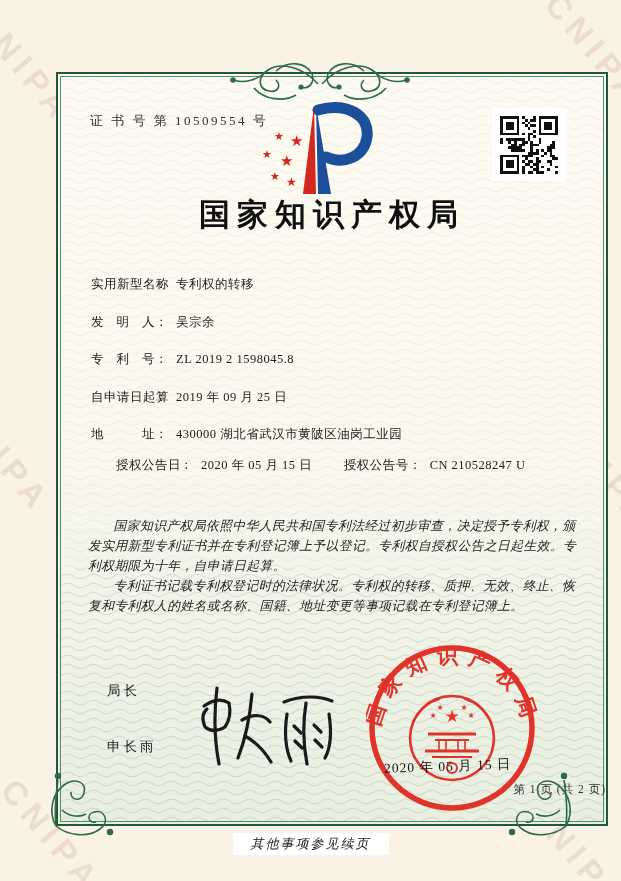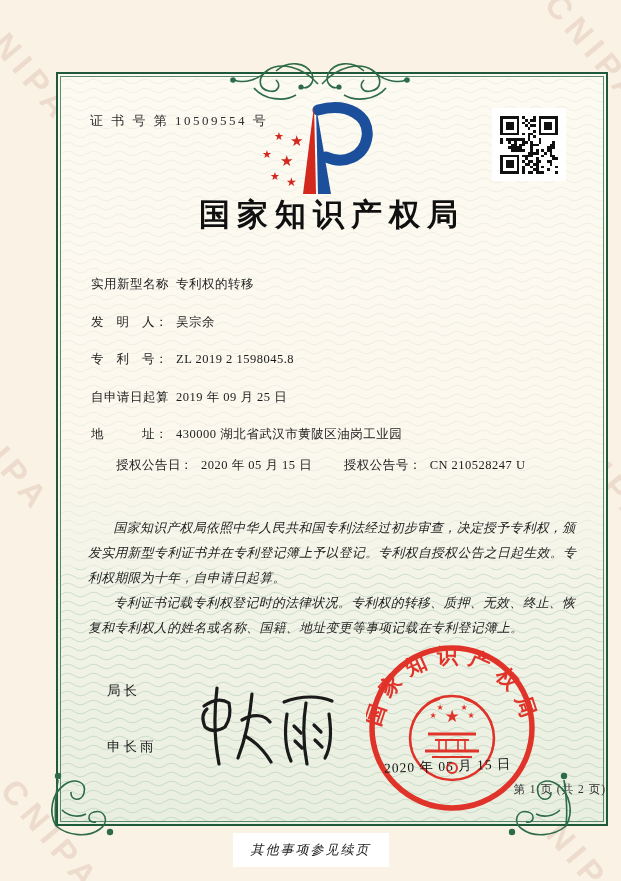--- a/index.html
+++ b/index.html
@@ -40,36 +40,36 @@
   .title{
     position:absolute;left:0;top:120px;width:100%;text-align:center;
     font-size:31px;font-weight:bold;letter-spacing:7px;color:#101010;
   }
   .fields{position:absolute;left:33px;right:26px;top:192px;font-size:12.5px;letter-spacing:.5px;}
   .frow{line-height:37.6px;white-space:nowrap;}
   .frow.last{margin-top:-7px;margin-left:25px;}
   .flabel{display:inline-block;width:64px;text-align:justify;text-align-last:justify;vertical-align:bottom;}
   .fcolon{display:inline-block;margin-right:8px;}
   .fgroup1{display:inline-block;width:224px;}
-  .paras{position:absolute;left:30px;right:24px;top:442px;font-size:12.8px;line-height:25px;font-style:italic;color:#222;}
+  .paras{position:absolute;left:30px;right:24px;top:442px;font-size:12.8px;line-height:20px;font-style:italic;color:#222;}
   .paras p{margin:0;text-indent:2em;letter-spacing:.4px;}
   .sig-label{position:absolute;left:49px;font-size:13.5px;letter-spacing:3px;color:#222;}
   .sig-label.director{top:608px;}
   .sig-label.name{top:664px;}
   .sig-script{position:absolute;left:126px;top:608px;}
   .seal{position:absolute;left:308px;top:568px;width:172px;height:172px;}
   .seal-date{
     position:absolute;left:326px;top:683px;width:160px;
     font-size:13.5px;letter-spacing:1px;color:#141414;
     transform:rotate(-2deg);white-space:nowrap;
   }
   .page-info{position:absolute;left:0;top:708px;width:100%;text-align:right;font-size:11.5px;letter-spacing:1px;color:#333;}
   .cont-note{
     position:absolute;left:50%;top:833px;transform:translateX(-50%);
-    background:#ffffff;padding:8px 18px;font-size:13px;letter-spacing:2px;
+    background:#ffffff;padding:2px 18px;font-size:13px;letter-spacing:2px;
     color:#222;z-index:3;white-space:nowrap;font-style:italic;
   }
 </style>
 </head>
 <body>
 
 <span class="wm" style="left:-6px;top:2px">CNIPA</span>
 <span class="wm" style="left:336px;top:62px">CNIPA</span>
 <span class="wm" style="left:566px;top:-14px">CNIPA</span>
 <span class="wm" style="left:-28px;top:392px">CNIPA</span>

